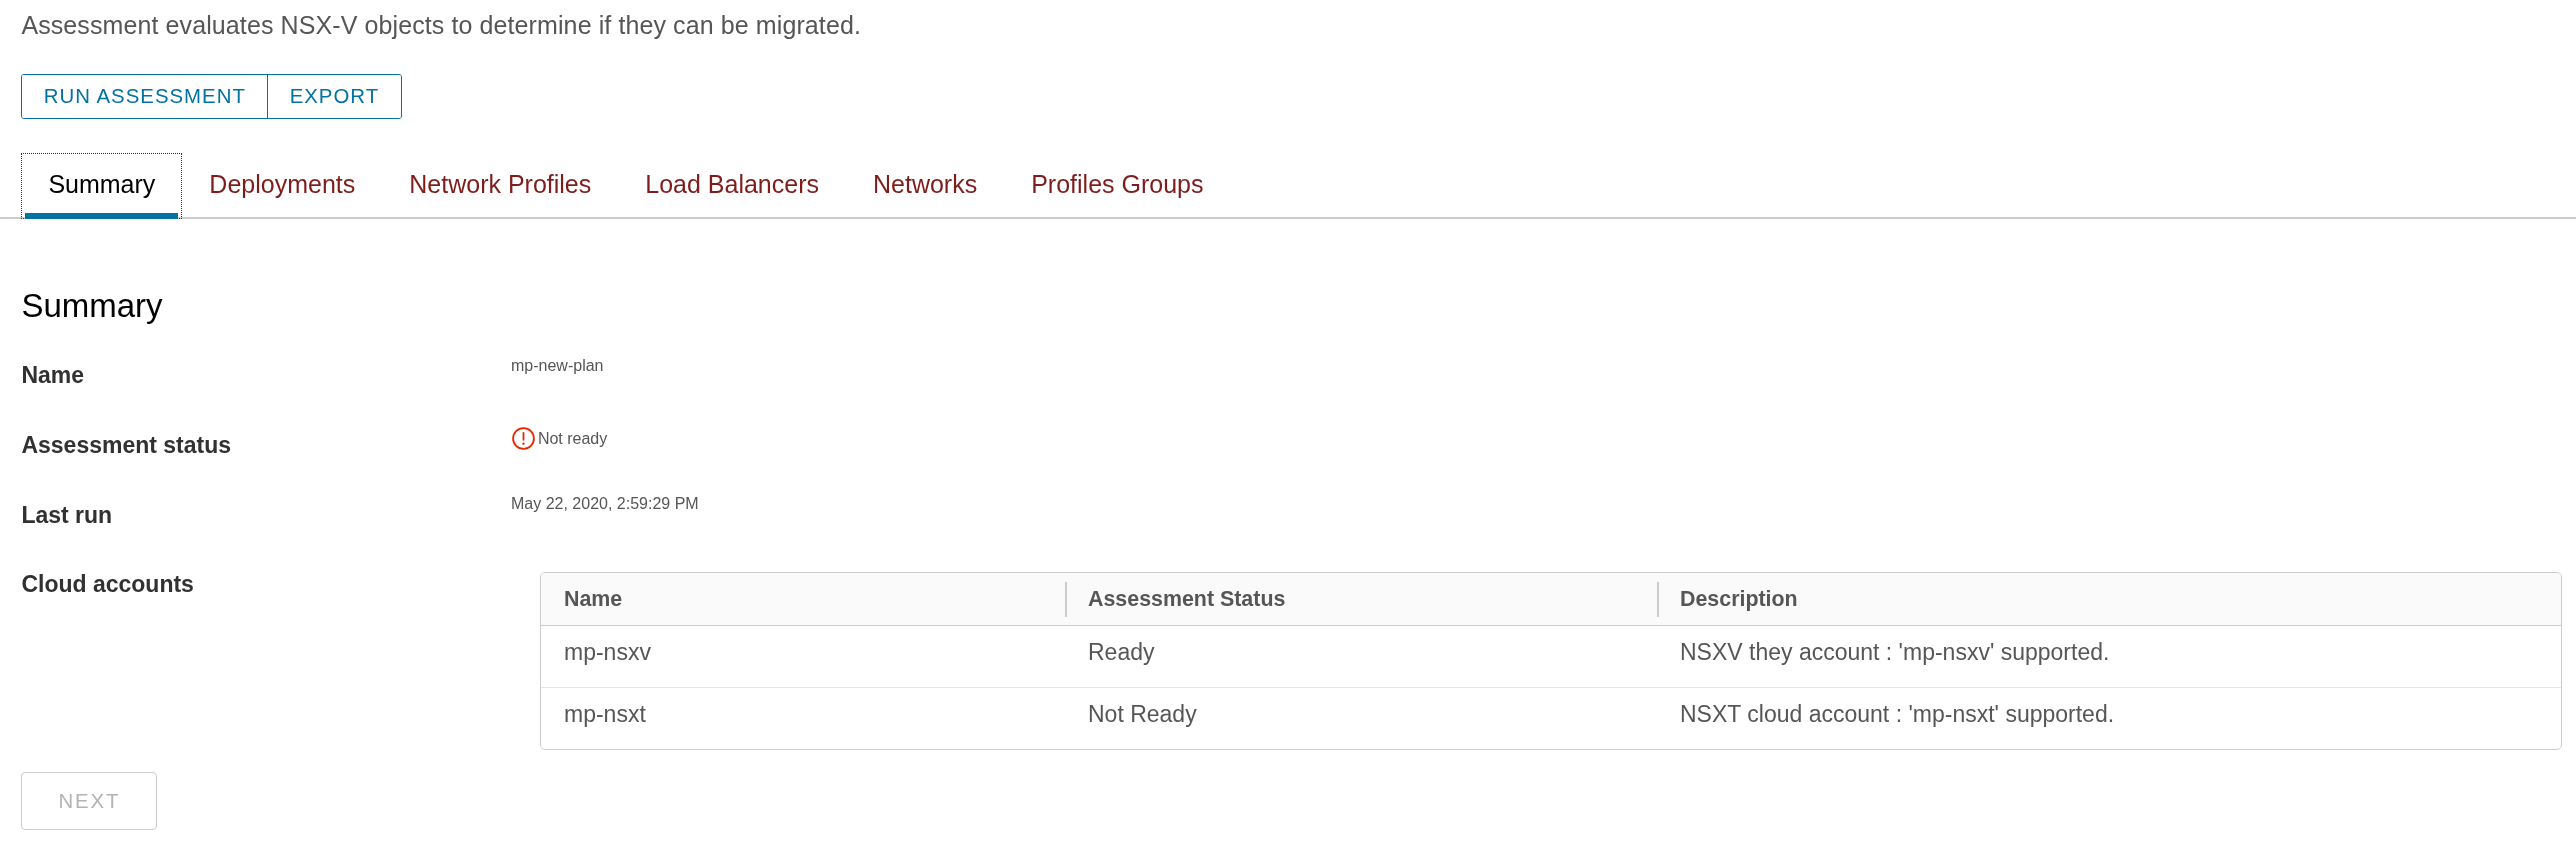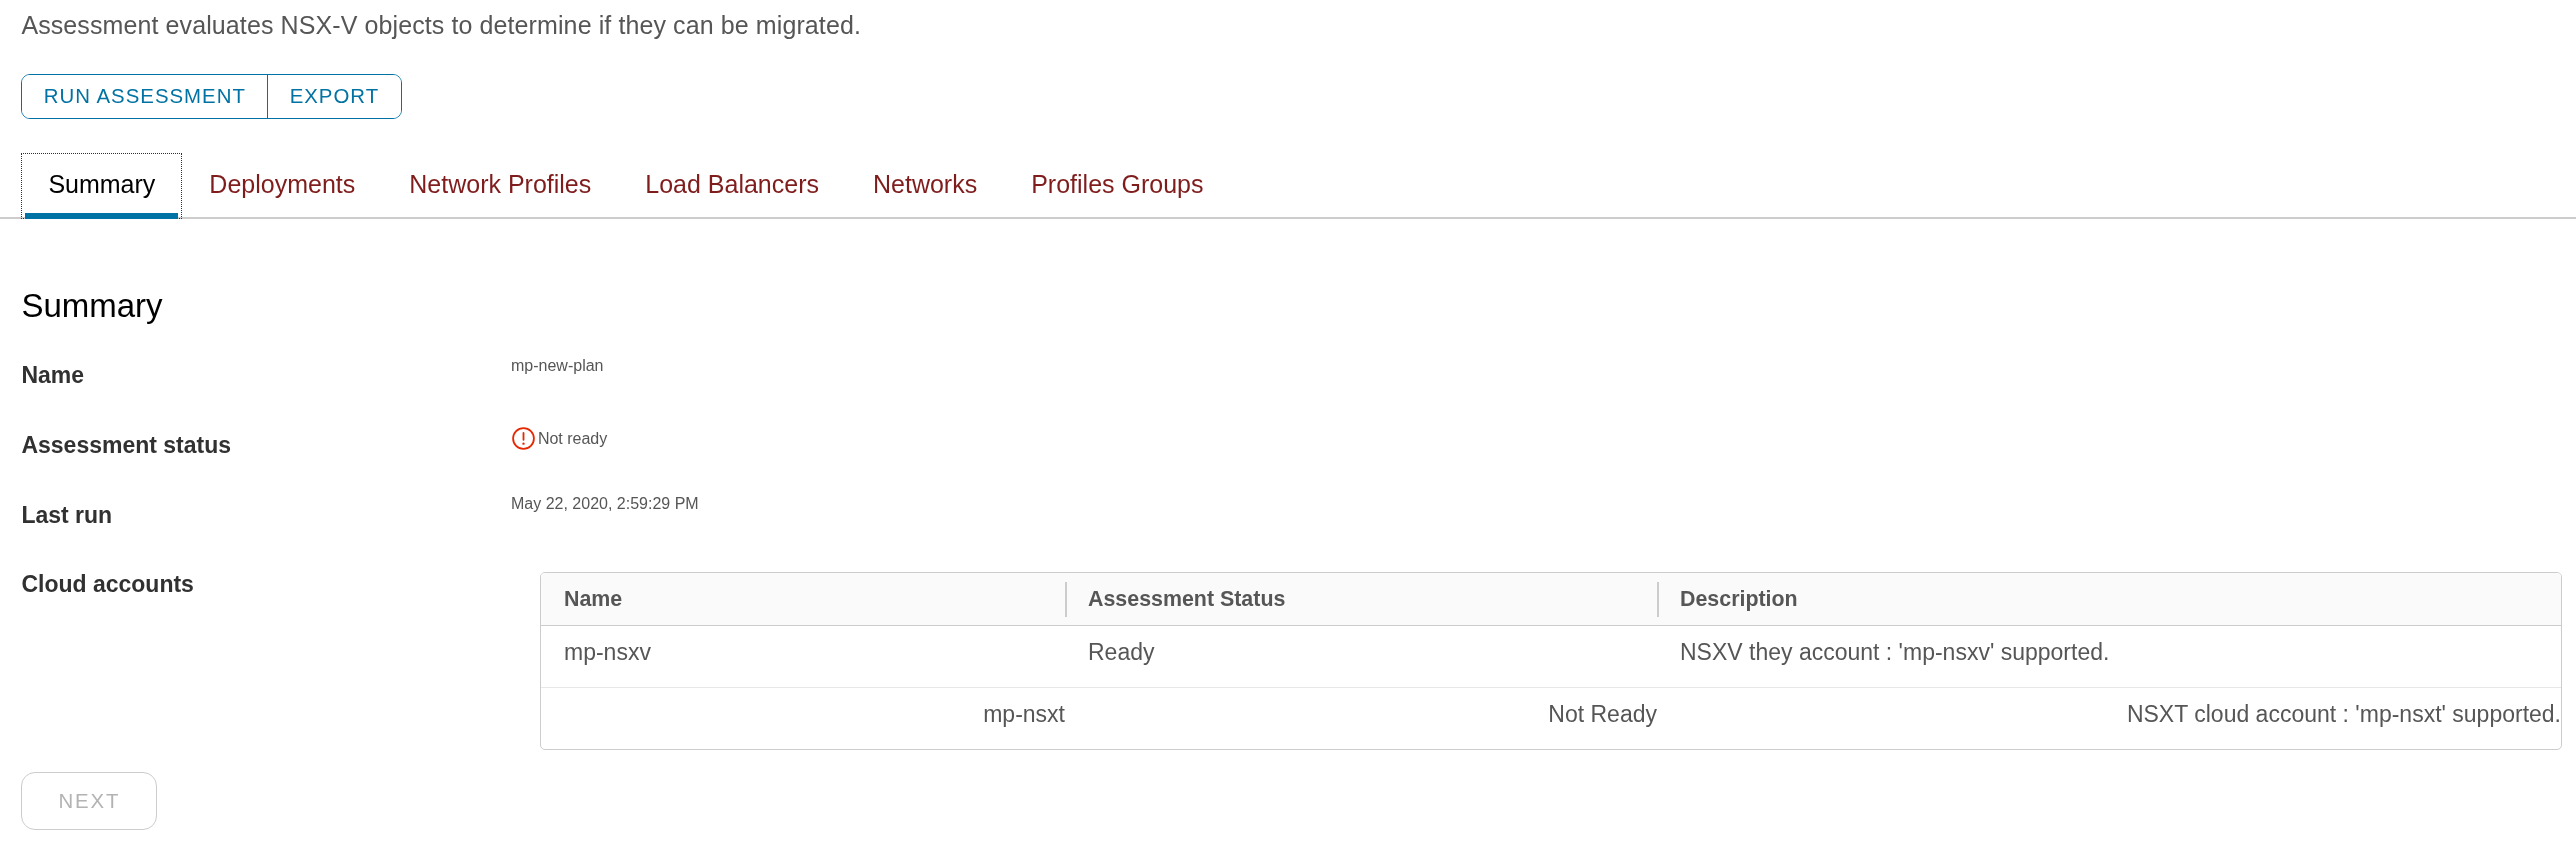--- a/index.html
+++ b/index.html
@@ -32,21 +32,21 @@
     letter-spacing: 0.1px;
   }
 
   
   .btn-group {
     position: absolute;
     left: 21.4px;
     top: 74px;
     display: flex;
     border: 1.9px solid #0072a3;
-    border-radius: 9px;
+    border-radius: 3px;
     overflow: hidden;
     height: 43px;
   }
   .btn-group .btn {
     background: #ffffff;
     border: none;
     color: #0072a3;
     font-family: "Liberation Sans", sans-serif;
     font-size: 20.4px;
     letter-spacing: 1px;
@@ -195,36 +195,35 @@
   .datagrid td {
     font-size: 23px;
     color: #565656;
     padding: 0 0 9px 23px;
     height: 52px;
     vertical-align: middle;
     border-bottom: 1.9px solid #e8e8e8;
   }
   .datagrid tbody tr:last-child td {
     border-bottom: none;
-    text-align: right;
   }
   .col-name { width: 524px; }
   .col-status { width: 592px; }
   .col-desc { width: auto; }
 
   
   .next-btn {
     position: absolute;
     left: 21.4px;
     top: 772px;
     width: 136px;
     height: 58px;
     background: #ffffff;
     border: 1.9px solid #cccccc;
-    border-radius: 14px;
+    border-radius: 4px;
     color: #b3b3b3;
     font-family: "Liberation Sans", sans-serif;
     font-size: 20.4px;
     letter-spacing: 1.9px;
     cursor: default;
     box-sizing: border-box;
   }
 </style>
 </head>
 <body>

